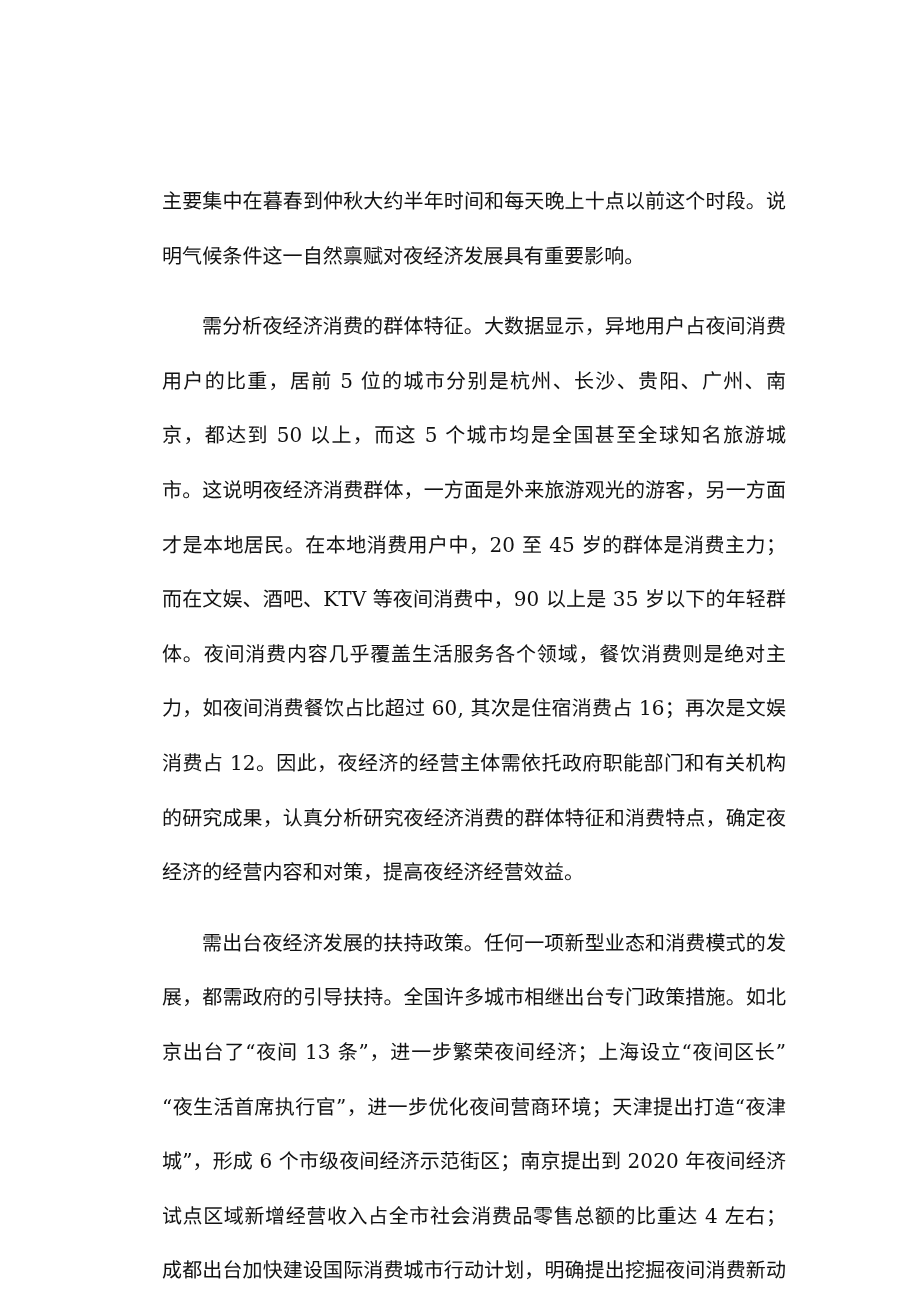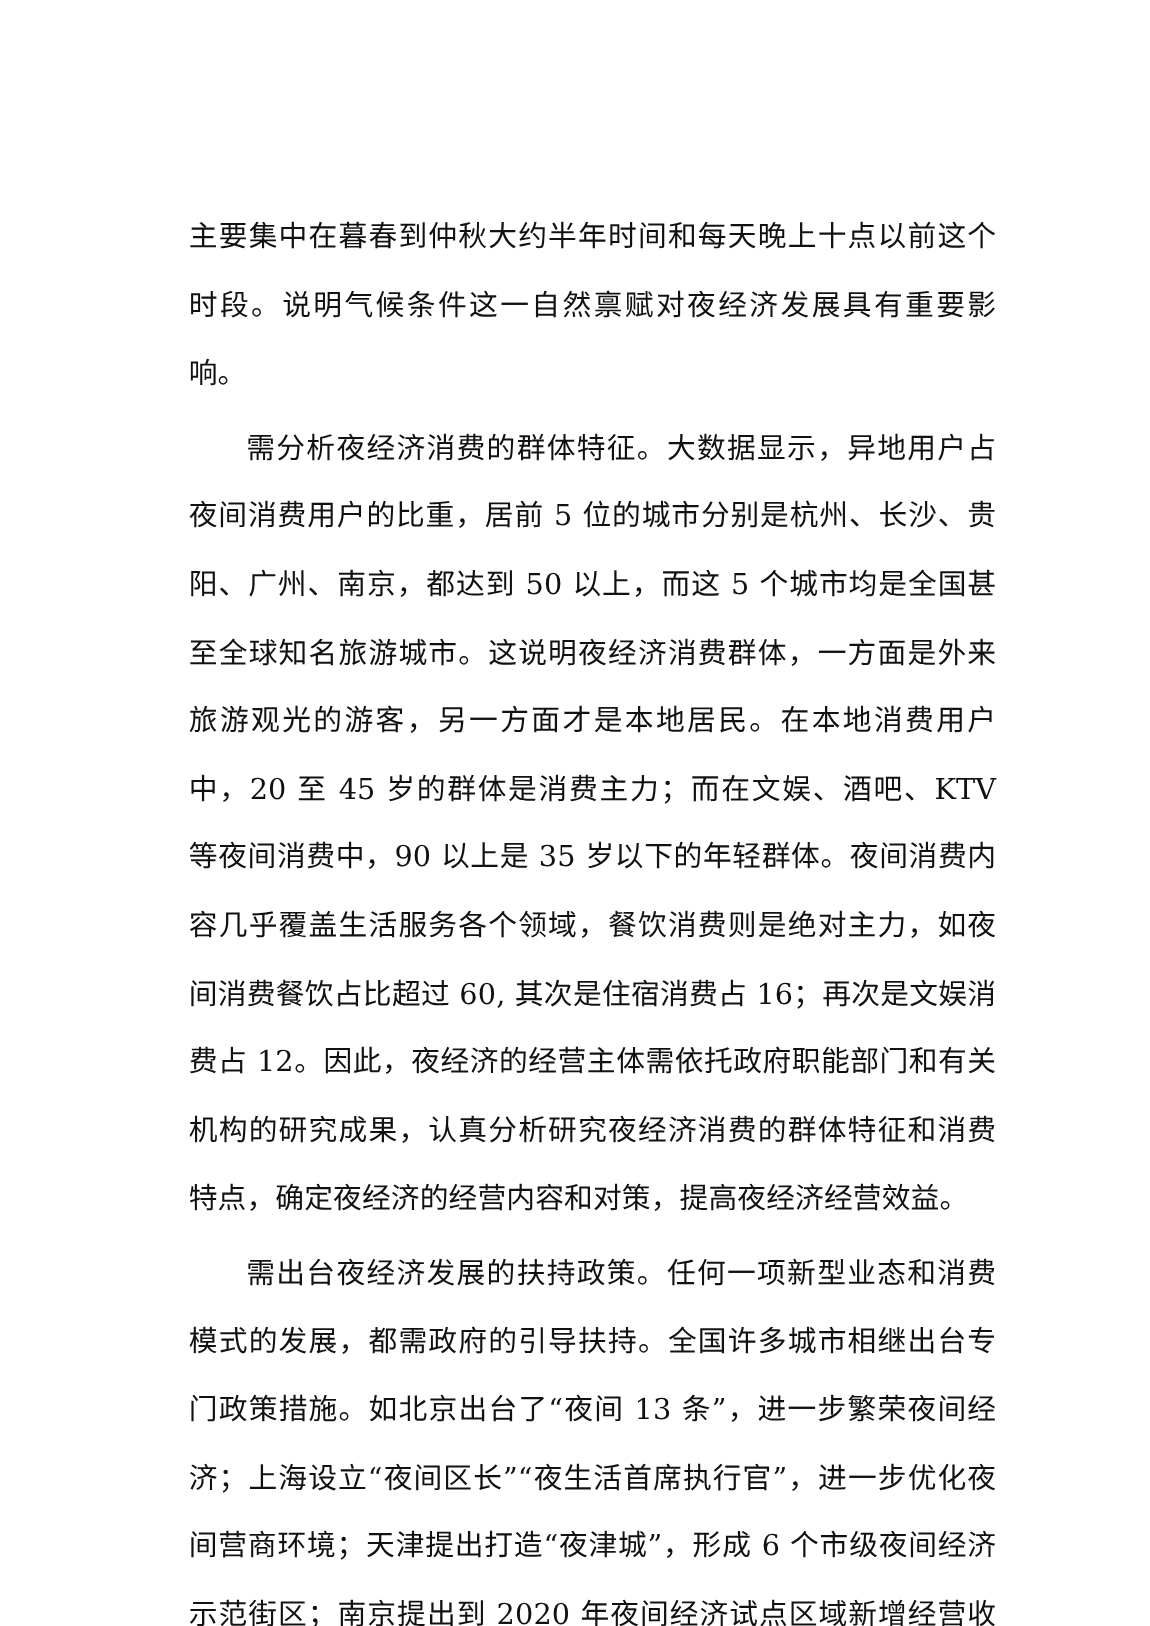--- a/index.html
+++ b/index.html
@@ -24,24 +24,24 @@
 
   
   .doc-body {
     position: absolute;
     left: 146px;
     top: 158px;
     width: 656px;
   }
 
   .para {
-    margin: 5px;
+    margin: 16px;
     padding: 0;
     text-indent: 2em;
-    font-size: 23px;
+    font-size: 20px;
     line-height: 54.6px;
     letter-spacing: 0.1px;
     color: #111111;
     text-align: justify;
     text-justify: inter-ideograph;
     font-weight: 400;
     
     -webkit-font-smoothing: antialiased;
   }
 

